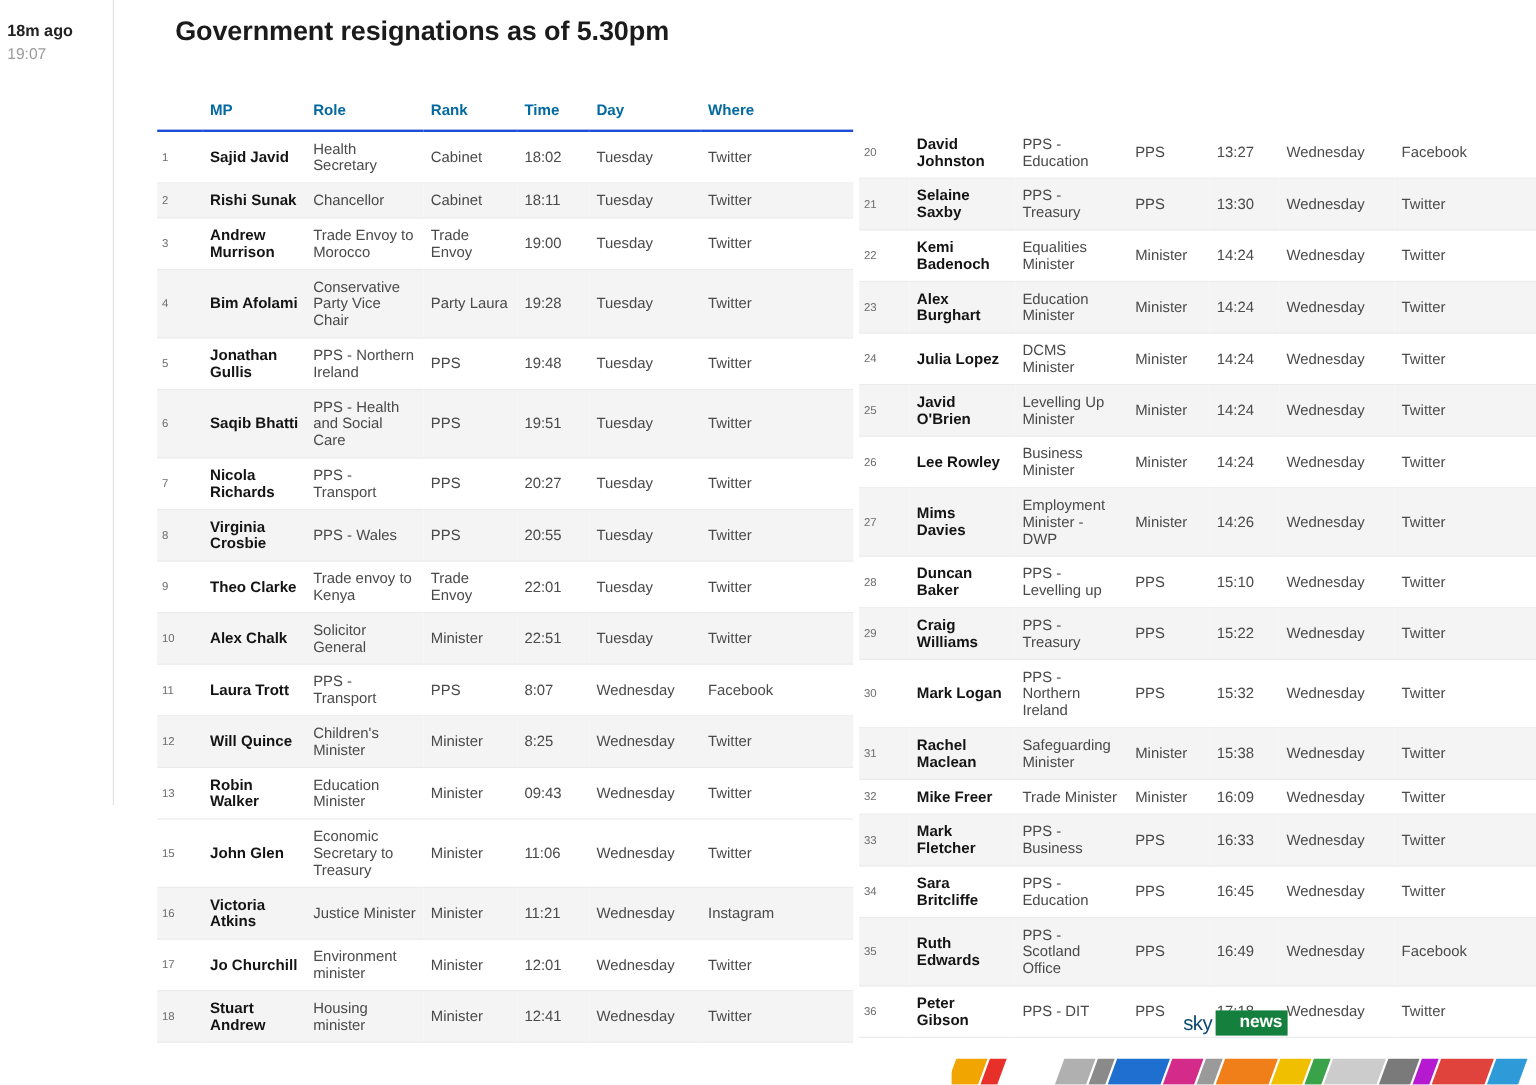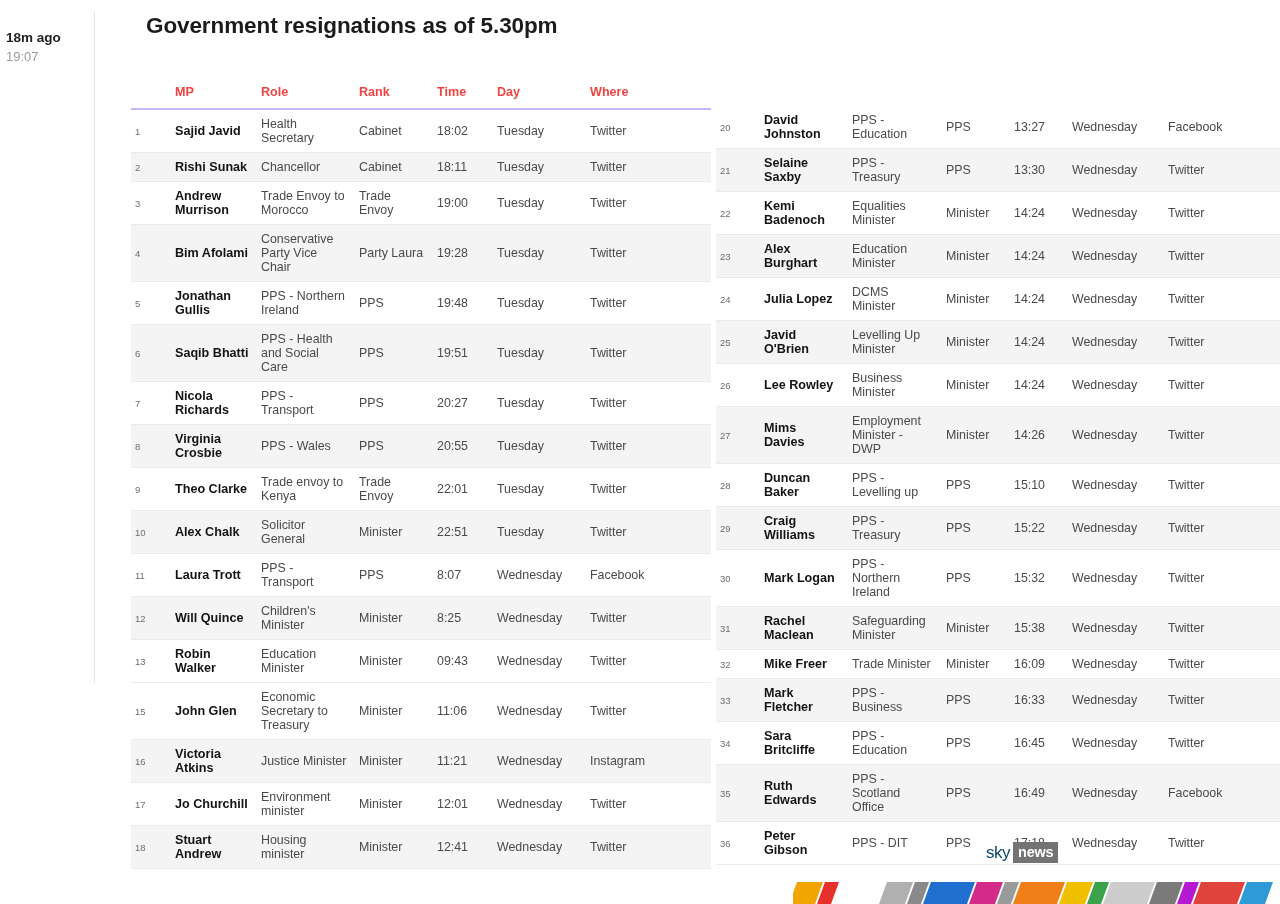--- a/index.html
+++ b/index.html
@@ -13,21 +13,21 @@
     font-family: "Liberation Sans", sans-serif;
     color: #222222;
     overflow: hidden;
     position: relative;
   }
 
   
   .timestamp-col {
     position: absolute;
     left: 0;
-    top: 12px;
+    top: 0;
     width: 95px;
     height: 671px;
     border-right: 1px solid #e4e4e4;
     box-sizing: border-box;
     padding: 18px 0 0 6px;
   }
   .ts-ago {
     font-size: 13.5px;
     font-weight: bold;
     color: #222222;
@@ -68,23 +68,23 @@
   table.res-table td, table.res-table th {
     padding: 7px 6px;
     vertical-align: middle;
     font-size: 12.4px;
     color: #4a4a4a;
     text-align: left;
   }
   table.res-table th {
     font-size: 12.6px;
     font-weight: bold;
-    color: #ef4444;
+    color: #0369a1;
     padding-bottom: 9px;
-    border-bottom: 2px solid #c4b5fd;
+    border-bottom: 2px solid #1d4ed8;
   }
   table.res-table td.num {
     font-size: 9.5px;
     color: #6d6d6d;
     text-align: left;
     padding-left: 4px;
   }
   table.res-table td.mp {
     font-weight: bold;
     color: #141414;
@@ -141,25 +141,25 @@
   }
   .sky-logo .sky-word {
     color: #0c4a6e;
     font-size: 17px;
     font-weight: normal;
     letter-spacing: -0.5px;
     margin-right: 3px;
     margin-left: 28px;
   }
   .sky-logo .news-word {
-    background: #737373;
+    background: #15803d;
     color: #ffffff;
     font-size: 14.5px;
     font-weight: bold;
-    padding: 2px 5px 3px 5px;
+    padding: 2px 5px 3px 20px;
     letter-spacing: -0.2px;
   }
 
   
   .ticker {
     position: absolute;
     left: 697px;
     bottom: 0;
     width: 583px;
     height: 22px;

